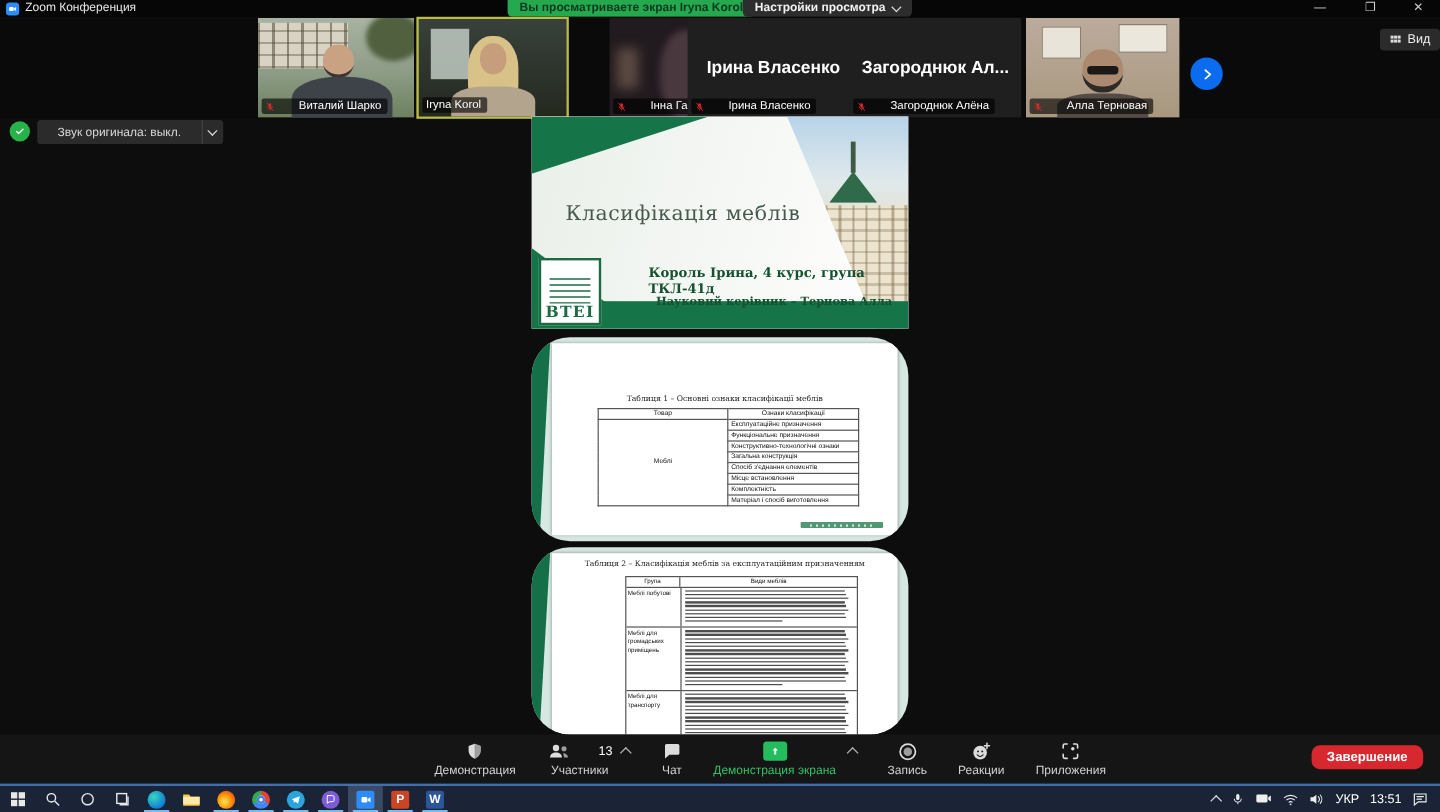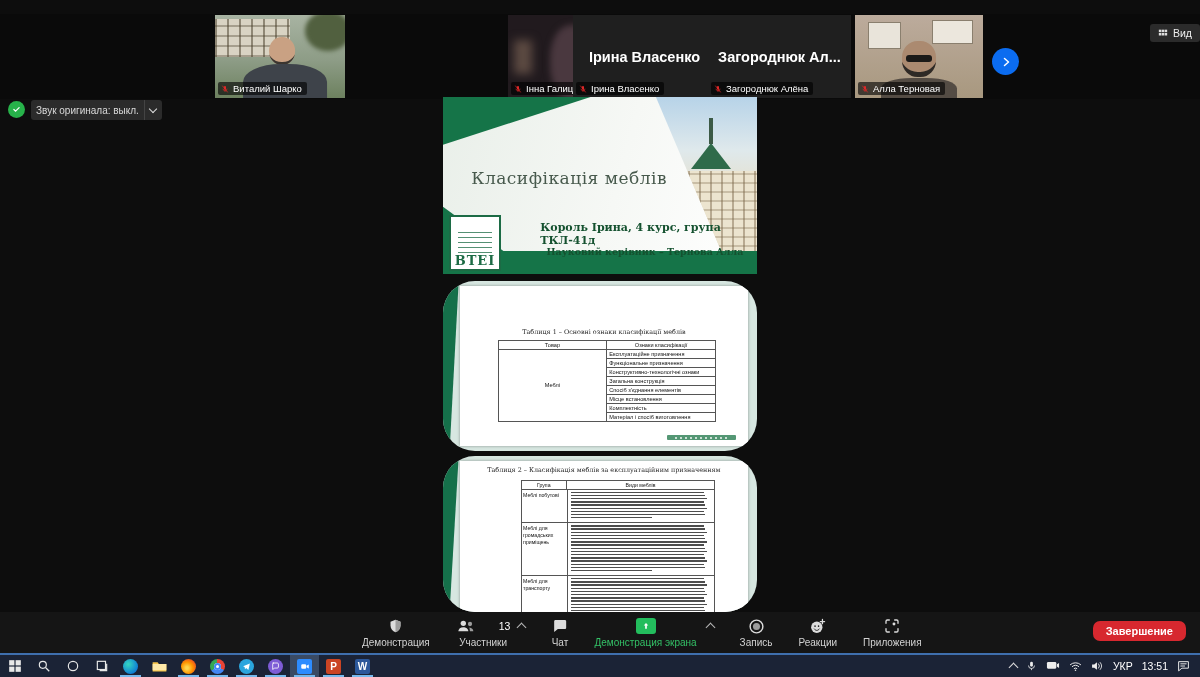--- a/index.html
+++ b/index.html
@@ -14,21 +14,21 @@
   .banner{top:0;height:14px;line-height:14px;font-size:10px;font-weight:bold;padding:0 10px;border-radius:0 0 4px 4px;}
   #banner-view{left:423px;background:#26a84e;color:#0e3a1f;}
   #banner-settings{left:619px;background:#2d2d2d;color:#f2f2f2;display:flex;align-items:center;gap:6px;}
   .caret-down{width:5px;height:5px;border-right:1.5px solid #ddd;border-bottom:1.5px solid #ddd;transform:rotate(45deg);margin-top:-3px;}
   .winbtn{top:0;width:28px;height:13px;text-align:center;font-size:10px;color:#cfcfcf;line-height:13px;}
 
   
   #strip{left:0;top:14px;width:1200px;height:85px;background:#0a0a0a;}
   .tile{position:absolute;top:1px;height:83px;background:#1f1f1f;overflow:hidden;}
   .tile .scene{position:absolute;inset:0;}
-  .name-label{position:absolute;left:3px;bottom:3px;display:flex;align-items:center;gap:4px;
+  .name-label{position:absolute;left:3px;bottom:3px;display:flex;align-items:center;gap:20px;
       background:rgba(0,0,0,.62);padding:1px 5px 1px 3px;border-radius:2px;font-size:9.5px;color:#fff;white-space:nowrap;}
   .center-name{position:absolute;inset:0;display:flex;align-items:center;justify-content:center;
       font-size:14.5px;font-weight:bold;color:#fff;}
   
   .sc-sharko{background:linear-gradient(180deg,#a8b3a2 0%,#8d9c86 55%,#6d815f 100%);}
   .sc-sharko .bld{position:absolute;left:0;top:4px;width:58%;height:46%;background:#d9d3c3;
       background-image:repeating-linear-gradient(90deg,rgba(70,60,40,.5) 0 2px,transparent 2px 12px),
                         repeating-linear-gradient(0deg,rgba(70,60,40,.35) 0 2px,transparent 2px 10px);}
   .sc-sharko .tree{position:absolute;right:-6px;top:-4px;width:46px;height:40px;border-radius:50%;background:#51603f;filter:blur(2px);}
   .sc-sharko .head{position:absolute;left:50%;top:22px;transform:translateX(-42%);width:26px;height:28px;border-radius:48%;background:#c9a183;box-shadow:0 -5px 0 -2px #3a3530 inset;}
@@ -47,21 +47,21 @@
   .sc-ternova .head{position:absolute;left:50%;top:26px;transform:translateX(-50%);width:34px;height:36px;border-radius:46%;background:#ab8a70;box-shadow:0 -7px 0 -2px #2e2a26 inset;}
   .sc-ternova .glasses{position:absolute;left:50%;top:40px;transform:translateX(-50%);width:26px;height:7px;border-radius:3px;background:#1c1a18;}
   .sc-ternova .body{position:absolute;left:50%;bottom:-6px;transform:translateX(-50%);width:76px;height:26px;border-radius:40% 40% 0 0;background:#544c44;}
   #next-btn{left:992px;top:48px;width:27px;height:27px;border-radius:50%;background:#0b6cf0;display:flex;align-items:center;justify-content:center;}
   #view-btn{left:1150px;top:24px;height:18px;padding:0 8px;background:#2b2b2b;border-radius:3px;
       display:flex;align-items:center;gap:5px;font-size:10.5px;color:#eee;}
 
   
   #shield-check{left:8px;top:101px;width:17px;height:17px;border-radius:50%;background:#27b24a;display:flex;align-items:center;justify-content:center;}
   #sound-pill{left:31px;top:100px;height:20px;background:#2b2b2b;border-radius:3px;display:flex;align-items:center;}
-  #sound-pill .txt{font-size:10px;color:#d8d8d8;padding:0 5px;}
+  #sound-pill .txt{font-size:10px;color:#d8d8d8;padding:0 17px;}
   #sound-pill .dd{width:17px;height:20px;border-left:1px solid #444;display:flex;align-items:center;justify-content:center;}
 
   
   .slide{position:absolute;left:443px;width:314px;overflow:hidden;background:#fff;}
   #slide1{top:97px;height:177px;background:linear-gradient(105deg,#e9efe9 0%,#f6f8f5 55%,#fff 100%);}
   #s1-photo{position:absolute;right:0;top:0;width:46%;height:100%;
       clip-path:polygon(30% 0,100% 0,100% 100%,82% 100%);
       background:linear-gradient(180deg,#b7d3e8 0%,#dfe9ec 30%,#e6dfca 55%,#cfd2bd 100%);}
   #s1-photo .bld{position:absolute;right:0;bottom:0;width:86%;height:58%;background:#ece4cf;
       background-image:repeating-linear-gradient(90deg,rgba(120,100,70,.45) 0 2px,transparent 2px 11px),
@@ -133,40 +133,68 @@
   .edge-ic{width:15px;height:15px;border-radius:50%;background:radial-gradient(circle at 35% 35%,#35d7c0,#0f7fd4 70%);}
   .ffox-ic{width:15px;height:15px;border-radius:50%;background:radial-gradient(circle at 40% 60%,#ffd54d 10%,#ff9500 45%,#e6402a 85%);}
   .tg-ic{width:15px;height:15px;border-radius:50%;background:#2aa5de;display:flex;align-items:center;justify-content:center;}
   .vb-ic{width:15px;height:15px;border-radius:50%;background:#7d5cd6;display:flex;align-items:center;justify-content:center;}
 </style>
 </head>
 <body>
 
 <div id="app">
 
+  <div id="titlebar" class="abs">
+    <div id="tb-zoom-icon" class="abs">
+      <svg width="7" height="7" viewBox="0 0 24 24">
+          <rect x="2" y="6" width="13" height="12" rx="3" fill="#fff"></rect>
+          <path d="M16 10l6-3.5v11L16 14z" fill="#fff"></path>
+        </svg>
+    </div>
+    <div id="tb-title" class="abs">Zoom Конференция</div>
+    <div id="banner-view" class="banner abs">Вы просматриваете экран Iryna Korol</div>
+    <div id="banner-settings" class="banner abs">
+      <span>Настройки просмотра</span>
+      <span class="caret-down"></span>
+    </div>
+    <div class="winbtn abs" style="left:1086px;">—</div>
+    <div class="winbtn abs" style="left:1128px;">❐</div>
+    <div class="winbtn abs" style="left:1168px;">✕</div>
+  </div>
 
   <div id="strip" class="abs">
 
     <div class="tile" style="left:215px;width:130px;">
       <div class="scene sc-sharko">
           <div class="bld"></div>
           <div class="tree"></div>
           <div class="head"></div>
           <div class="body"></div>
         </div>
       <div class="name-label">
         <svg width="8" height="8" viewBox="0 0 24 24">
             <rect x="9" y="3" width="6" height="11" rx="3" fill="#e02828"></rect>
             <path d="M6 11a6 6 0 0 0 12 0M12 17v4" stroke="#e02828" stroke-width="2" fill="none"></path>
             <line x1="4" y1="2" x2="20" y2="22" stroke="#e02828" stroke-width="2.4"></line>
           </svg>
         <span>Виталий Шарко</span>
       </div>
     </div>
 
+    <div class="tile" style="left:347px;width:123px;border:2px solid #b9bd43;top:0;height:81px;">
+      <div class="scene sc-korol">
+          <div class="win"></div>
+          <div class="hair"></div>
+          <div class="face"></div>
+          <div class="body"></div>
+        </div>
+      <div class="name-label">
+        <span>Iryna Korol</span>
+      </div>
+    </div>
 
     <div class="tile" style="left:473px;width:98px;margin-left:35px;">
       <div class="scene sc-halytska">
           <div class="glow"></div>
           <div class="fig"></div>
         </div>
       <div class="name-label">
         <svg width="8" height="8" viewBox="0 0 24 24">
             <rect x="9" y="3" width="6" height="11" rx="3" fill="#e02828"></rect>
             <path d="M6 11a6 6 0 0 0 12 0M12 17v4" stroke="#e02828" stroke-width="2" fill="none"></path>

